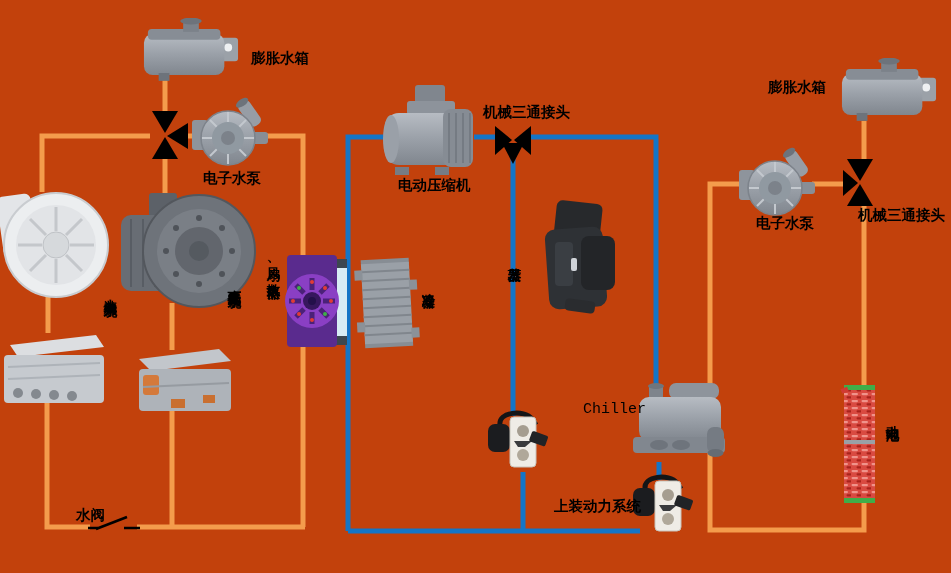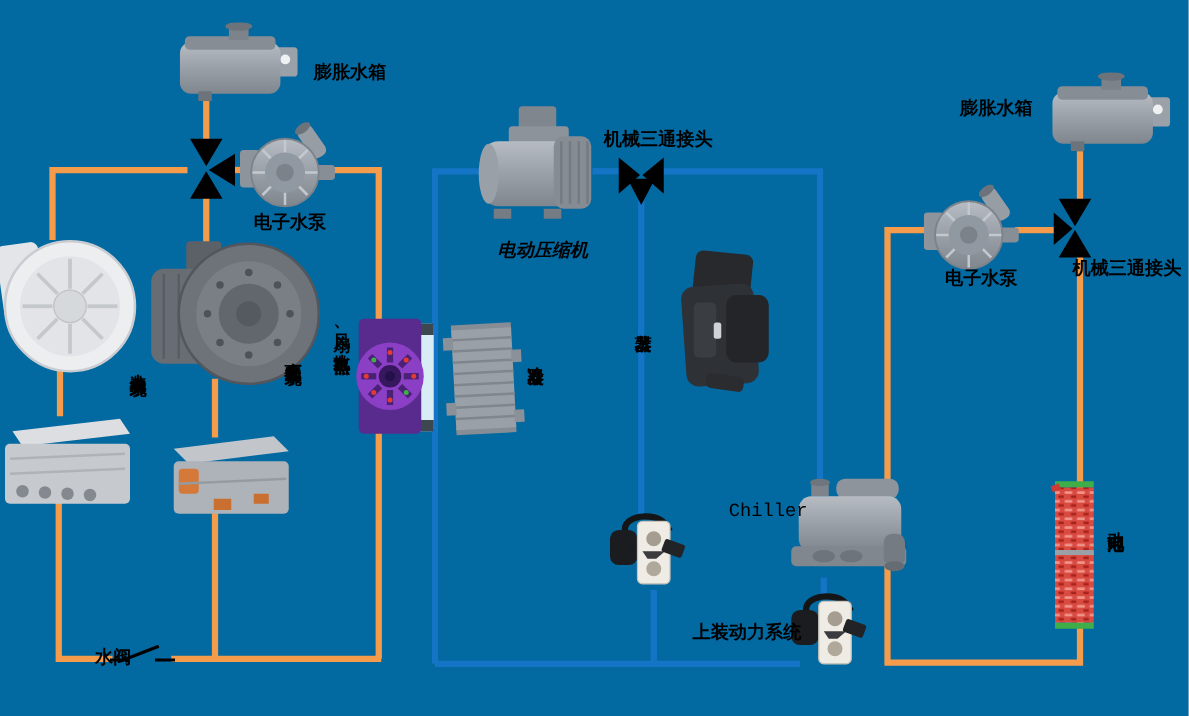--- a/index.html
+++ b/index.html
@@ -1,16 +1,16 @@
 <!DOCTYPE html>
 <html><head>
 <meta charset="utf-8">
 <style>
   html,body{margin:0;padding:0;background:#fff;}
-  #stage{position:relative;width:951px;height:573px;background:#0369a1;overflow:hidden;
+  #stage{position:relative;width:951px;height:573px;background:#c2410c;overflow:hidden;
          font-family:"Liberation Sans",sans-serif;}
   #pipes{position:absolute;left:0;top:0;}
   .lbl{position:absolute;font-weight:700;font-size:14.5px;color:#000;white-space:nowrap;
        font-family:"Liberation Serif",serif;line-height:1.1;}
   .vlbl{position:absolute;writing-mode:vertical-rl;text-orientation:upright;
         font-weight:700;font-size:13.5px;color:#000;letter-spacing:1px;
         font-family:"Liberation Serif",serif;}
   .mono{font-family:"Liberation Mono",monospace;font-weight:400;font-size:15px;}
   #evapBox{position:absolute;left:502px;top:216px;width:24px;height:82px;
            display:flex;align-items:center;justify-content:center;
@@ -295,28 +295,28 @@
   </g>
   <g stroke="#000" stroke-width="2.5">
     <line x1="88" y1="528" x2="98" y2="528"></line>
     <line x1="96" y1="529" x2="127" y2="517"></line>
     <line x1="124" y1="528" x2="140" y2="528"></line>
   </g>
 </svg>
 
 <div class="lbl" style="left:251px;top:51px;">膨胀水箱</div>
 <div class="lbl" style="left:203px;top:171px;">电子水泵</div>
-<div class="lbl" style="left:398px;top:194px;font-style:italic;">电动压缩机</div>
+<div class="lbl" style="left:398px;top:178px;">电动压缩机</div>
 <div class="lbl" style="left:483px;top:105px;">机械三通接头</div>
 <div class="lbl" style="left:768px;top:80px;">膨胀水箱</div>
 <div class="lbl" style="left:756px;top:216px;">电子水泵</div>
 <div class="lbl" style="left:858px;top:208px;">机械三通接头</div>
 <div id="evapBox">蒸发器</div>
 <div class="vlbl" style="left:419px;top:282px;">冷凝器</div>
 <div class="vlbl" style="left:264px;top:256px;">风扇、水散热器</div>
 <div class="vlbl" style="left:101px;top:288px;">上装动力系统</div>
 <div class="vlbl" style="left:225px;top:279px;">底盘驱动系统</div>
 <div class="lbl mono" style="left:583px;top:402px;">Chiller</div>
 <div class="lbl" style="left:554px;top:499px;">上装动力系统</div>
 <div class="vlbl" style="left:883px;top:414px;">动力电池</div>
-<div class="lbl" style="left:76px;top:519px;">水阀</div>
+<div class="lbl" style="left:76px;top:508px;">水阀</div>
 
 </div>
 
 </body></html>

